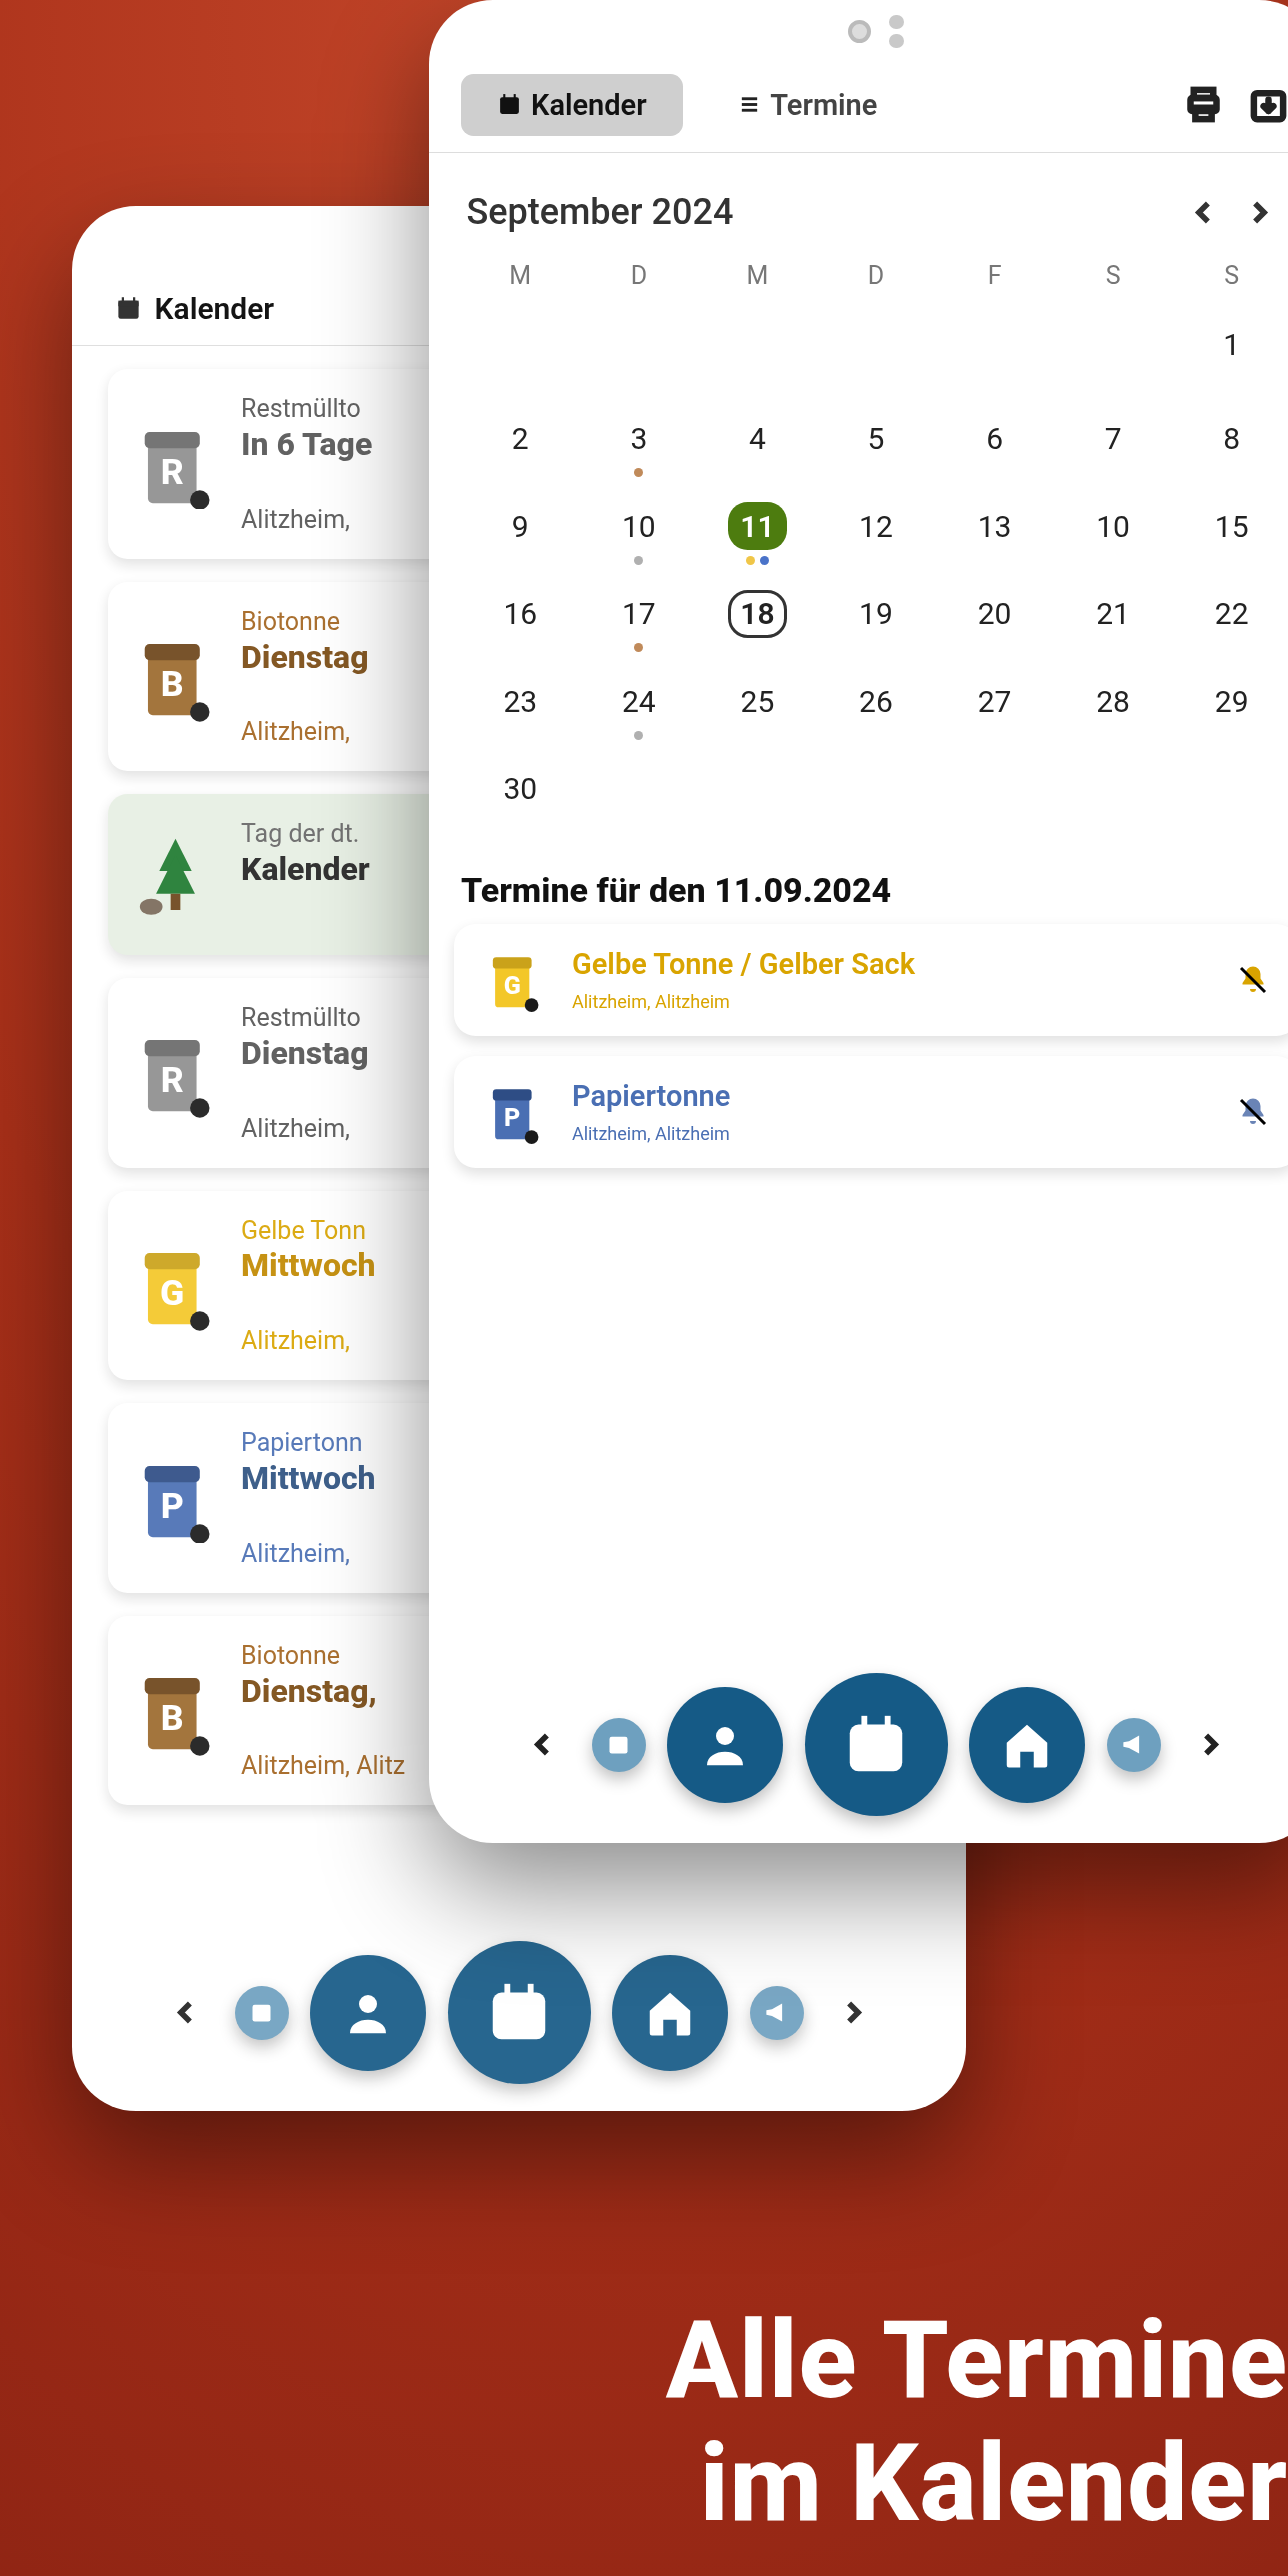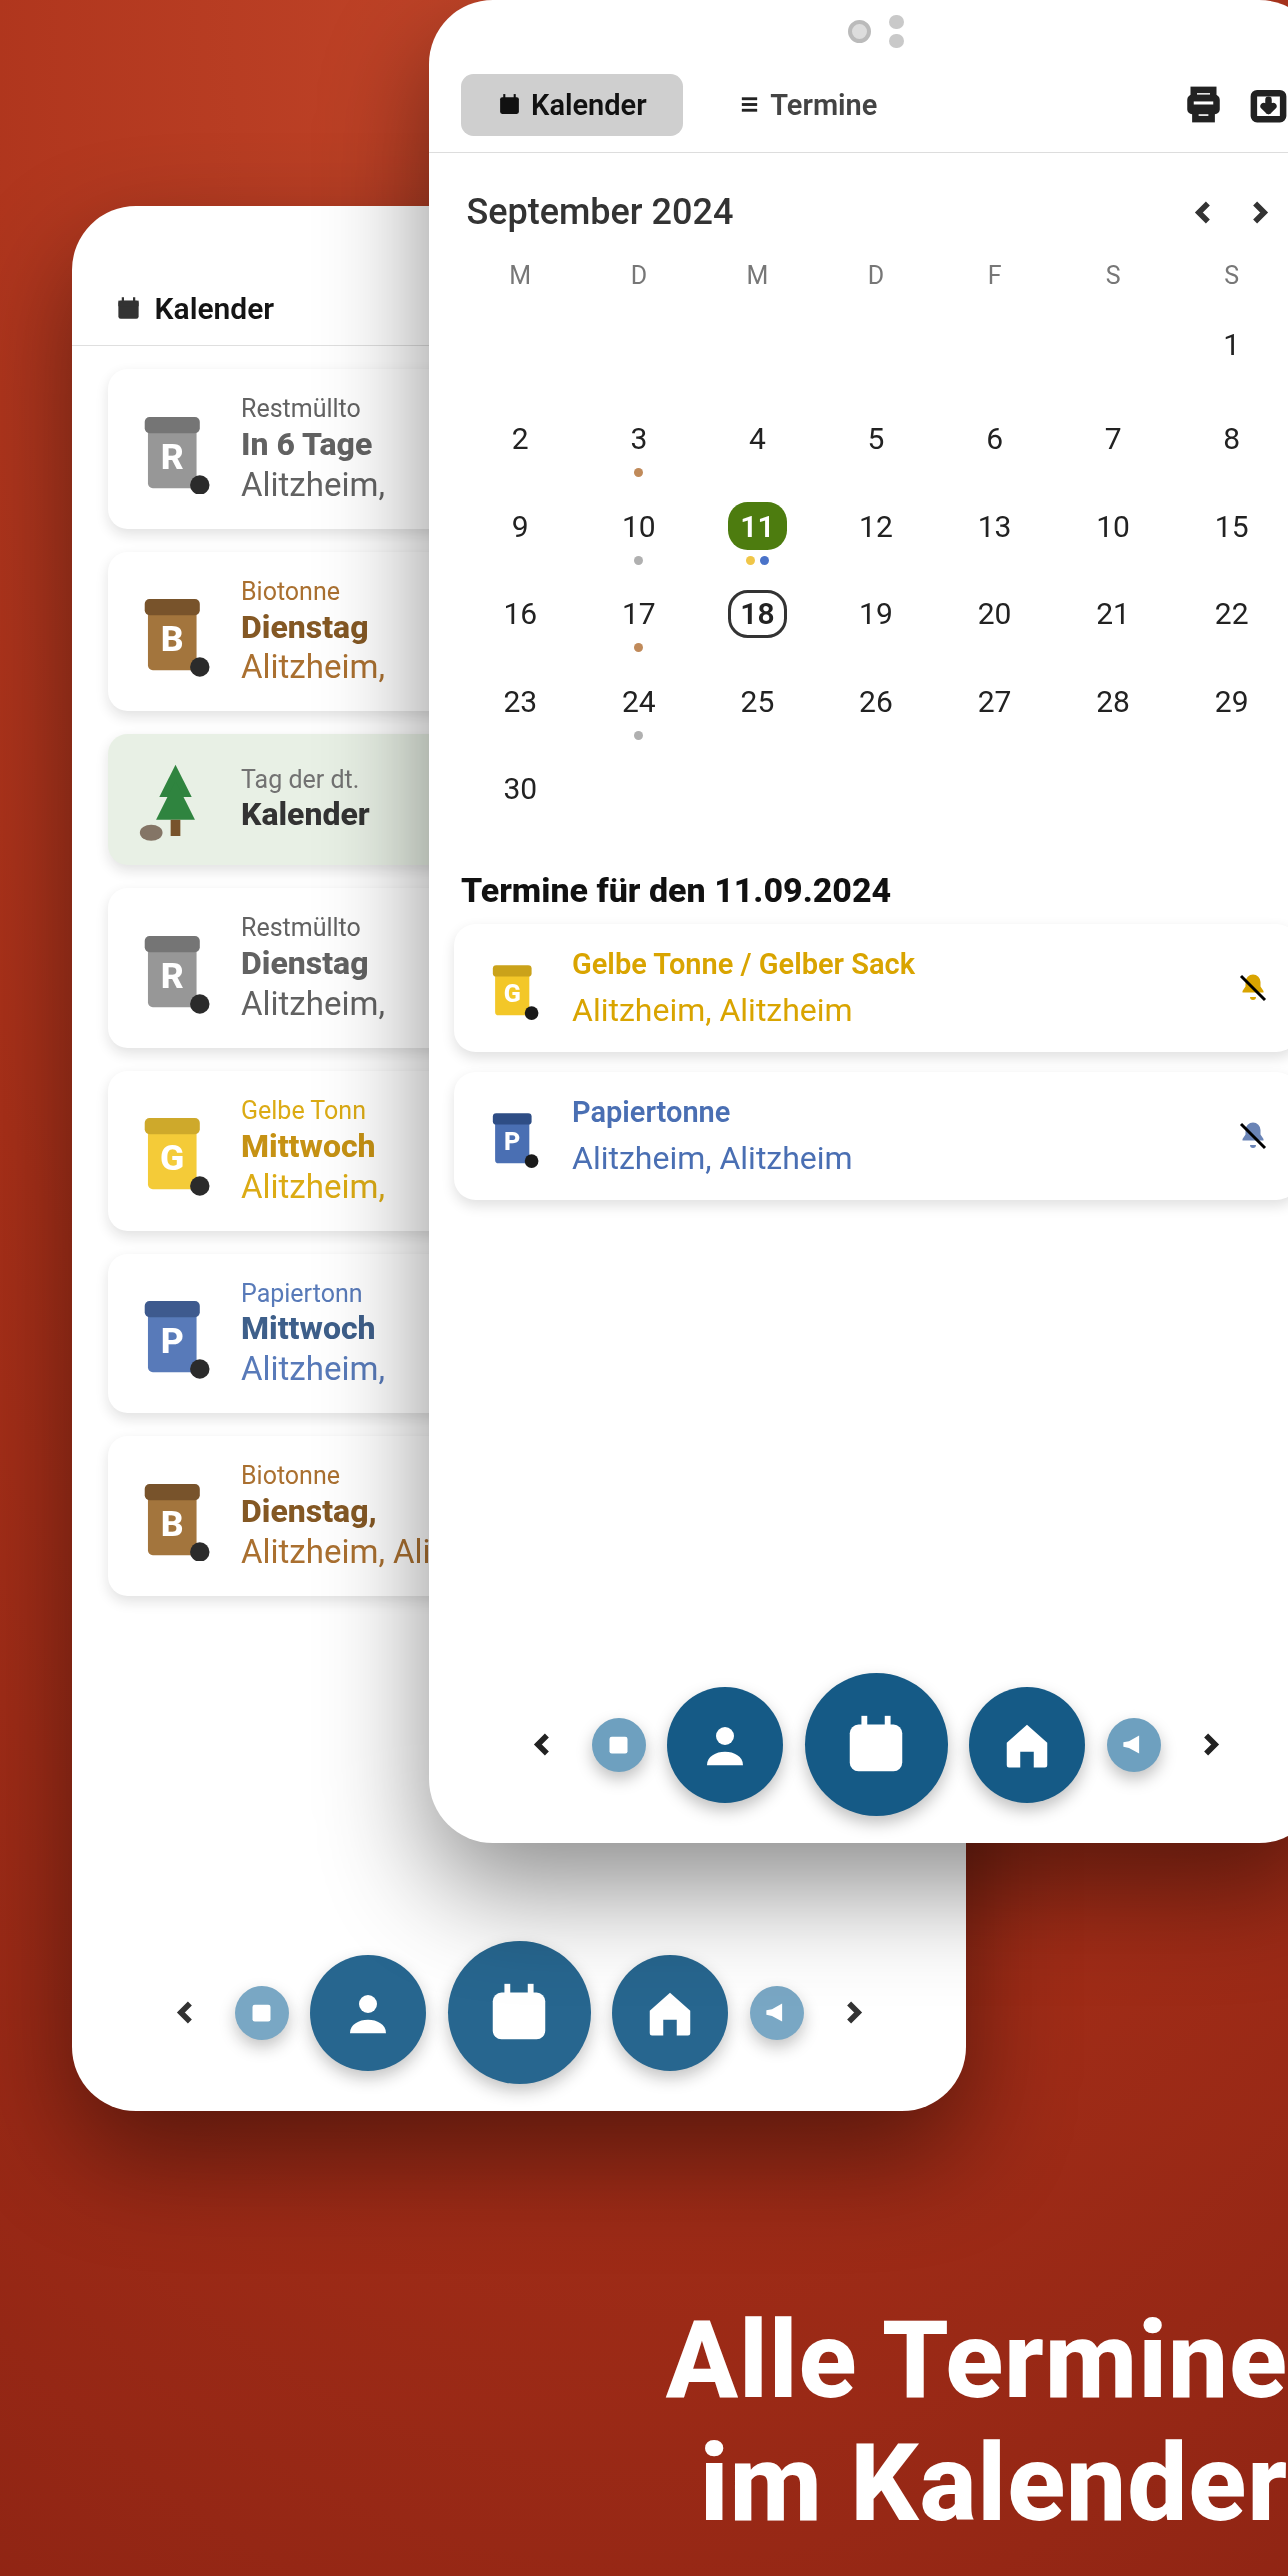--- a/index.html
+++ b/index.html
@@ -85,21 +85,21 @@
 .cards{padding:0 25px 36px;display:flex;flex-direction:column;gap:19.7px;}
 .card{
   background:#fff;border-radius:21.5px;
   box-shadow:0 5.4px 12.5px rgba(0,0,0,.12);
   display:flex;align-items:center;gap:25px;
   padding:23px 27px;
 }
 .card .bin{width:66px;height:66px;display:flex;align-items:center;justify-content:center;}
 .card .txt{flex:1;display:flex;flex-direction:column;gap:10px;}
 .card .t1{font-size:29px;font-weight:600;}
-.card .t2{font-size:32px;}
+.card .t2{font-size:18px;}
 .card .bell{width:36px;height:36px;}
 .card .bell svg{width:100%;height:100%;}
 
 .card.yellow .t1,.card.yellow .t2{color:#d9a400;}
 .card.yellow .bell svg{fill:#d9a400;}
 .card.blue .t1,.card.blue .t2{color:#4a6fb3;}
 .card.blue .bell svg{fill:#6a84b6;}
 
 
 .bin svg{width:57px;height:64px;}
@@ -123,21 +123,21 @@
 .li{
   background:#fff;border-radius:19.7px;
   box-shadow:0 5.4px 12.5px rgba(0,0,0,.12);
   display:flex;align-items:center;gap:25px;
   padding:25px 27px;
 }
 .li .ic{width:81px;height:81px;display:flex;align-items:center;justify-content:center;flex-shrink:0;}
 .li .txt{display:flex;flex-direction:column;gap:1.8px;}
 .li .a{font-size:25px;color:#666;}
 .li .b{font-size:32px;font-weight:800;color:#222;}
-.li .c{font-size:33px;color:#888;}
+.li .c{font-size:25px;color:#888;margin-top:40px;}
 .li.grey .a,.li.grey .b,.li.grey .c{color:#555;}
 .li.brown .a,.li.brown .c{color:#a3641f;}
 .li.brown .b{color:#7a4a12;}
 .li.yellow .a,.li.yellow .c{color:#d9a400;}
 .li.yellow .b{color:#c28900;}
 .li.blue .a,.li.blue .c{color:#4a6fb3;}
 .li.blue .b{color:#2e5280;}
 .li.green{background:#e7efe3;}
 
 

